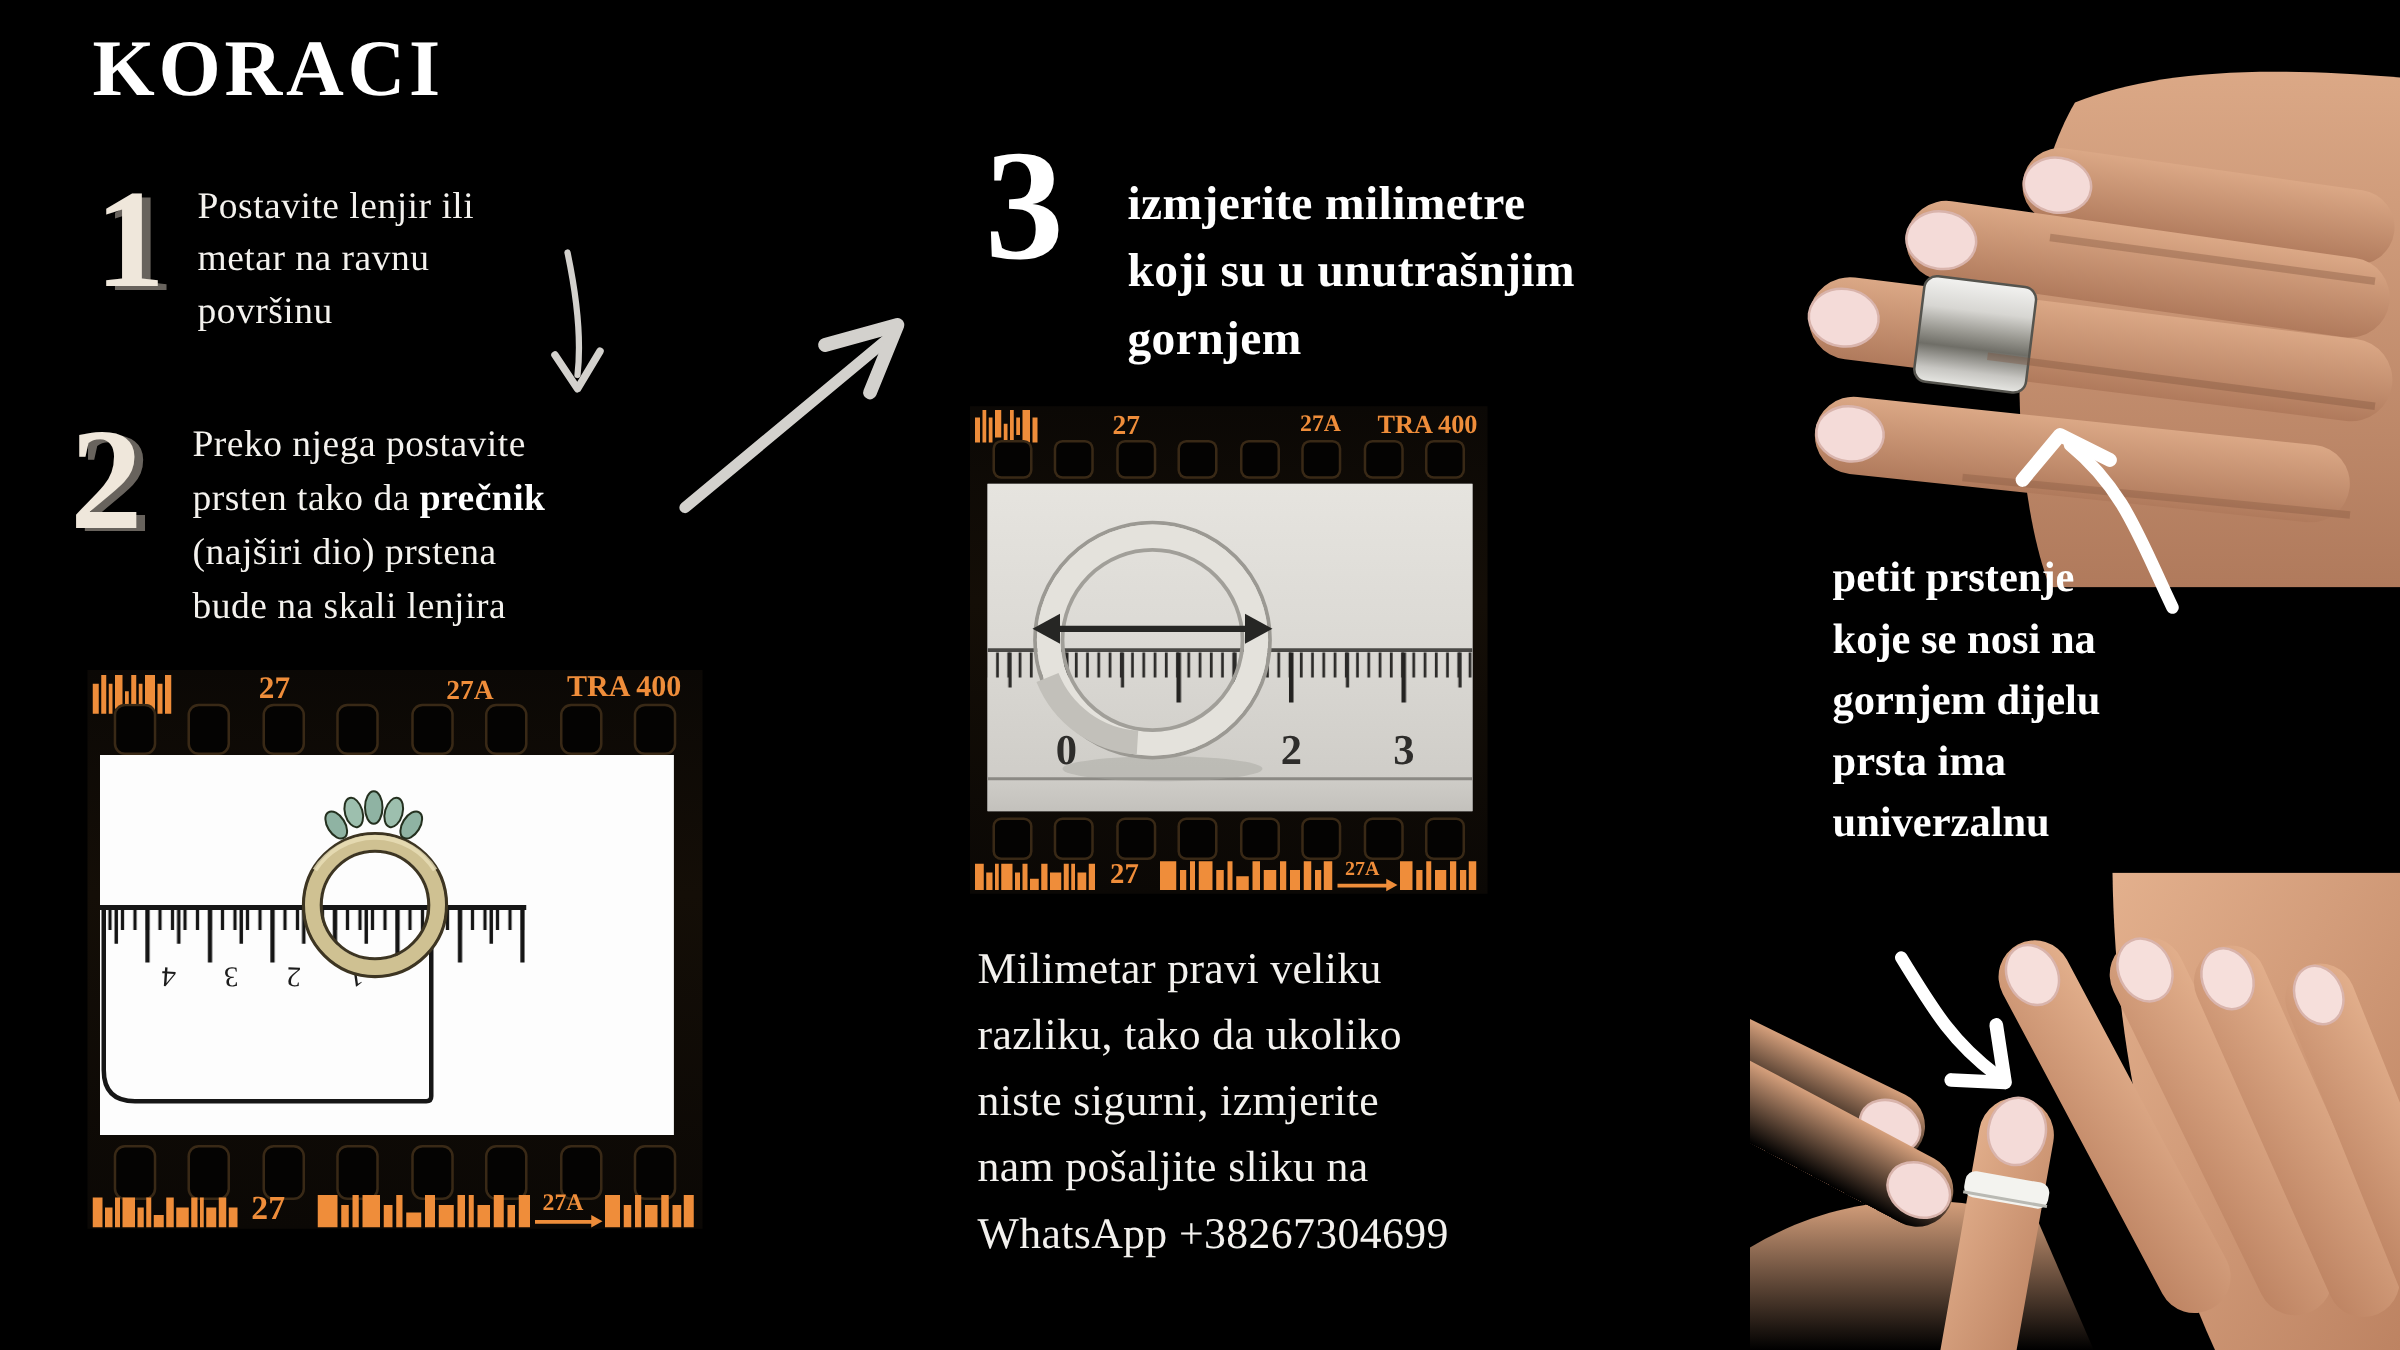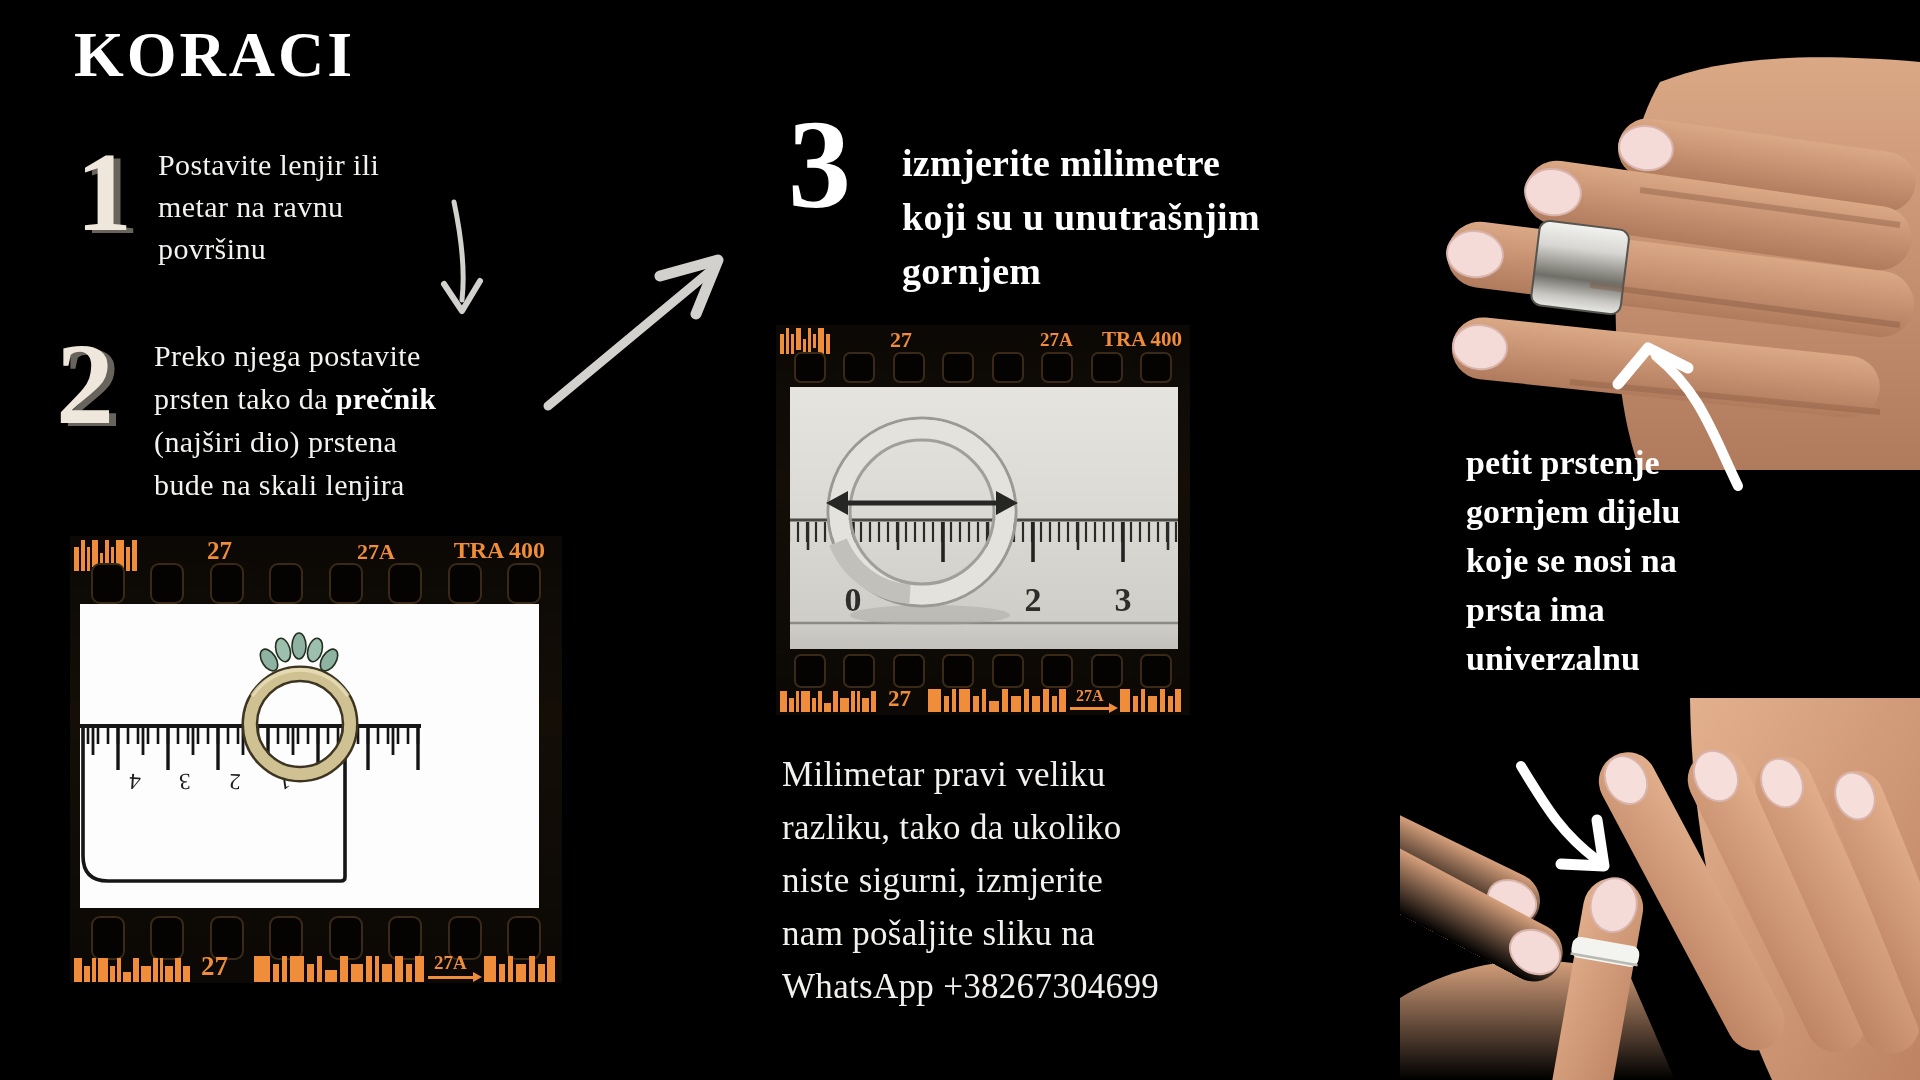--- a/index.html
+++ b/index.html
@@ -360,22 +360,22 @@
   <div class="note">
     <div>Milimetar pravi veliku</div>
     <div>razliku, tako da ukoliko</div>
     <div>niste sigurni, izmjerite</div>
     <div>nam pošaljite sliku na</div>
     <div>WhatsApp +38267304699</div>
   </div>
 
   <div class="petit">
     <div>petit prstenje</div>
+    <div>koje se nosi na</div>
     <div>gornjem dijelu</div>
-    <div>koje se nosi na</div>
     <div>prsta ima</div>
     <div>univerzalnu</div>
   </div>
 
   <div class="photo-real photo-top">
     <svg width="580" height="430" viewBox="0 0 580 430">
       <defs>
         <linearGradient id="skinA" x1="0" y1="0" x2="0" y2="1">
           <stop offset="0" stop-color="#d9a482"></stop>
             <stop offset=".6" stop-color="#c78e6d"></stop>

